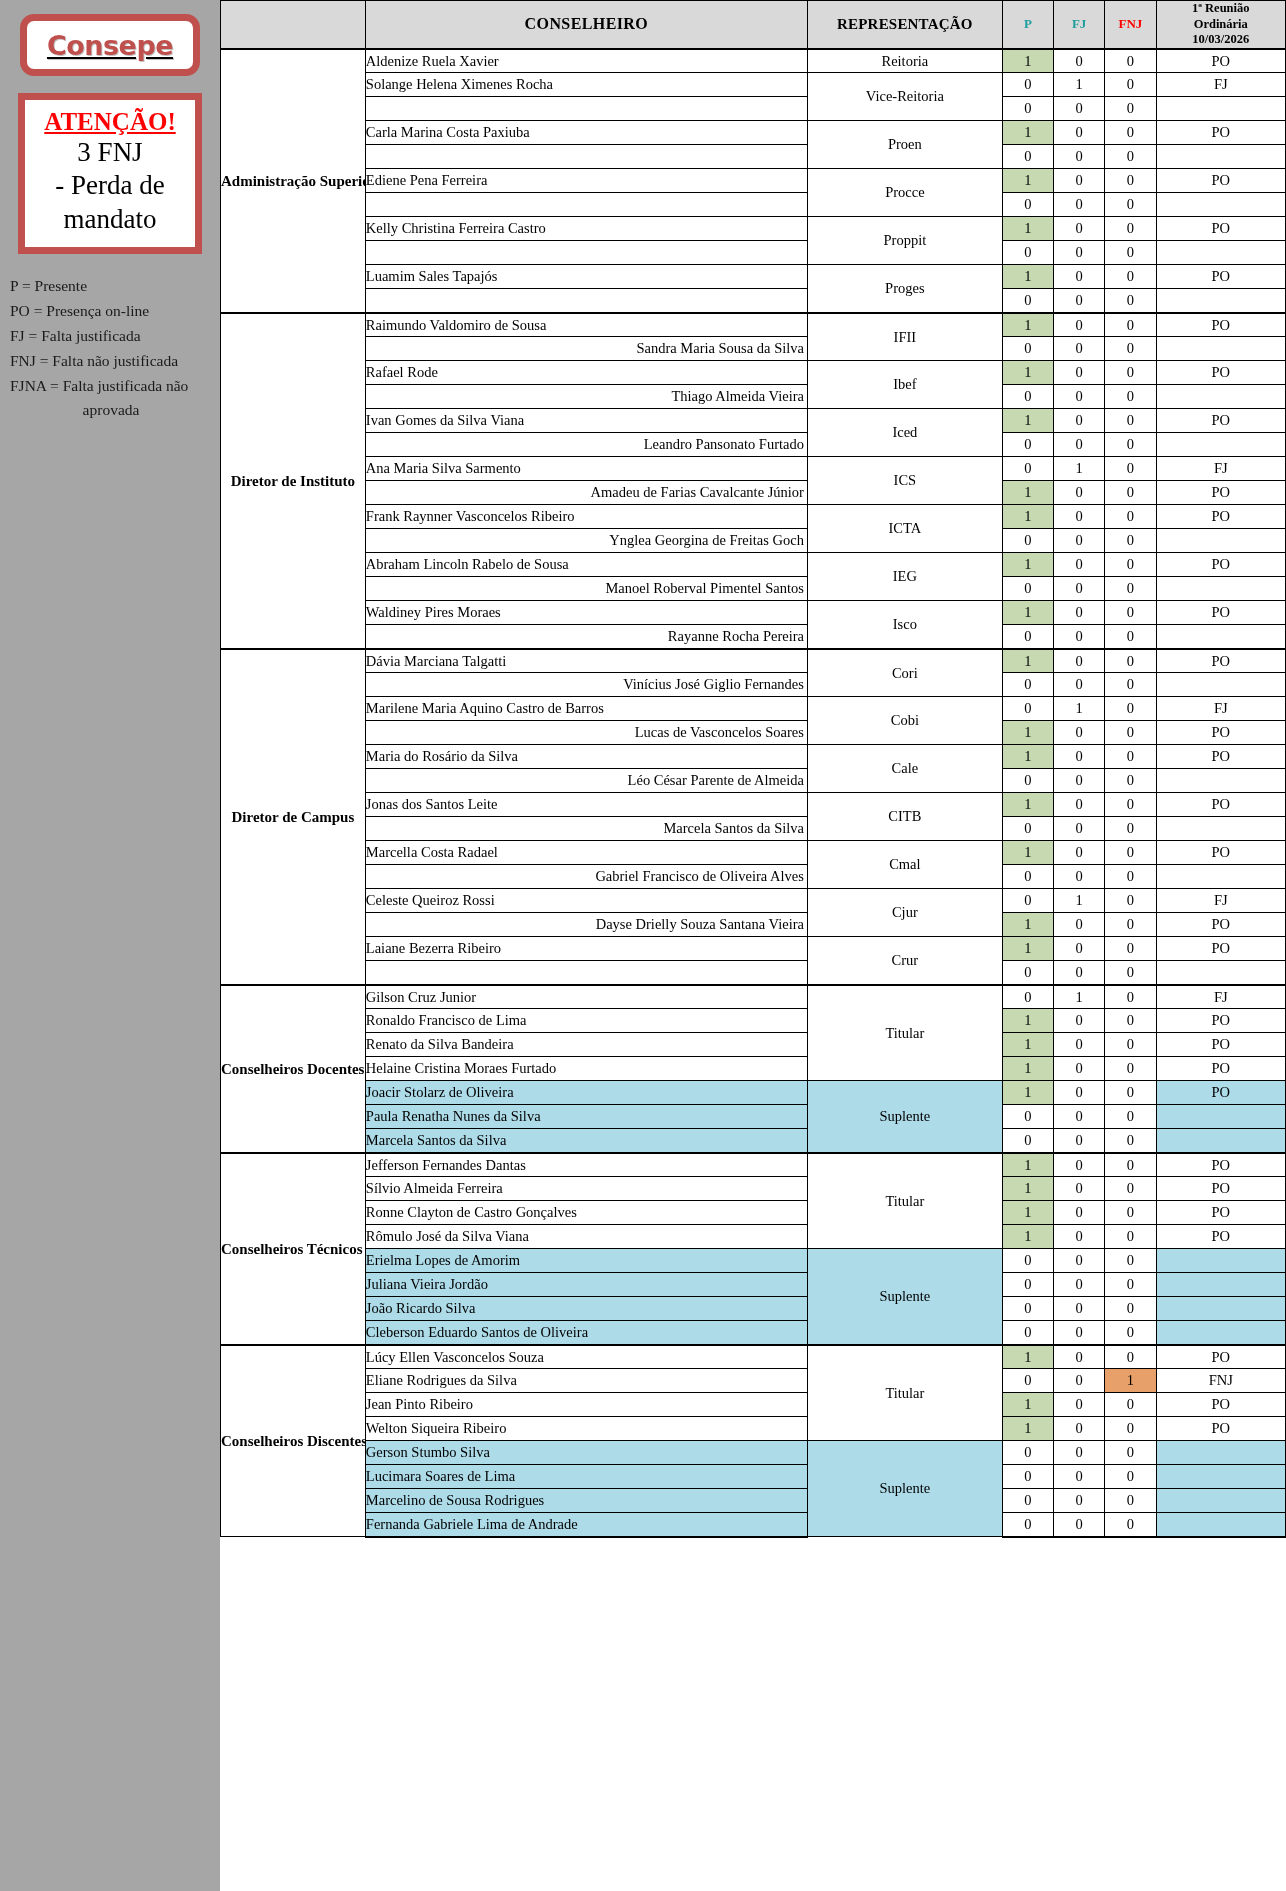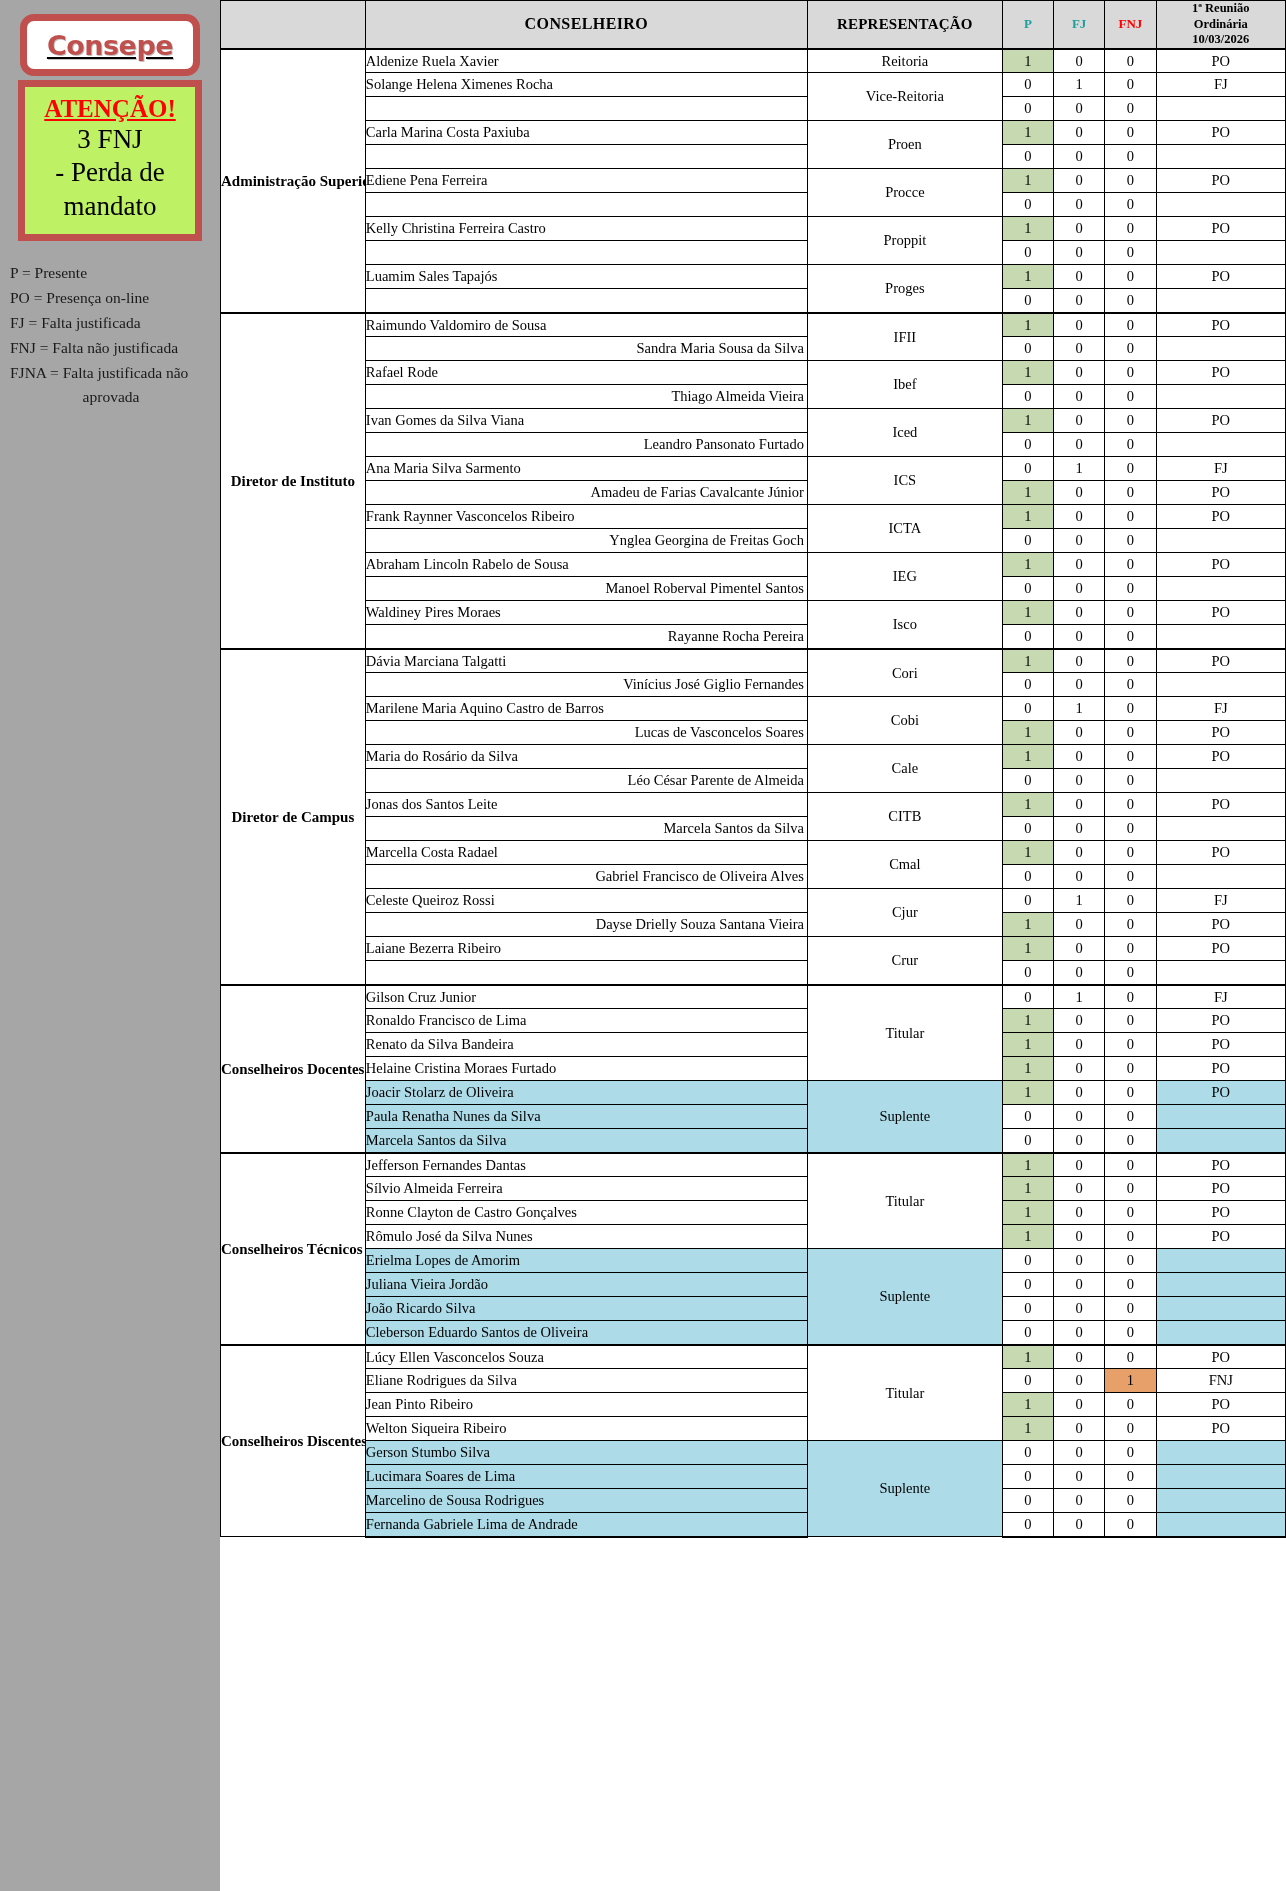--- a/index.html
+++ b/index.html
@@ -44,22 +44,22 @@
   }
   .logo-text {
     color: #c0504d;
     font-family: "DejaVu Sans", "Liberation Sans", sans-serif;
     font-weight: bold;
     font-size: 27px;
     letter-spacing: -0.5px;
     text-shadow: 1px 1px 0 rgba(120,120,120,0.45);
   }
   .alert-box {
-    margin: 4px 12px 0 12px;
-    background: #bef264;
+    margin: 17px 12px 0 12px;
+    background: #ffffff;
     border: 7px solid #c0504d;
     box-sizing: border-box;
     padding: 8px 4px 11px 4px;
     text-align: center;
   }
   .alert-title {
     color: #ff0000;
     font-weight: bold;
     font-size: 25px;
     text-decoration: underline;
@@ -590,21 +590,21 @@
             <td class="res">PO</td>
           </tr>
           <tr>
             <td class="name">Ronne Clayton de Castro Gonçalves</td>
             <td class="num present">1</td>
             <td class="num">0</td>
             <td class="num">0</td>
             <td class="res">PO</td>
           </tr>
           <tr>
-            <td class="name">Rômulo José da Silva Nunes</td>
+            <td class="name">Rômulo José da Silva Viana</td>
             <td class="num present">1</td>
             <td class="num">0</td>
             <td class="num">0</td>
             <td class="res">PO</td>
           </tr>
           <tr>
             <td class="name sup-fill">Erielma Lopes de Amorim</td>
             <td class="rep sup-fill" rowspan="4">Suplente</td>
             <td class="num">0</td>
             <td class="num">0</td>

